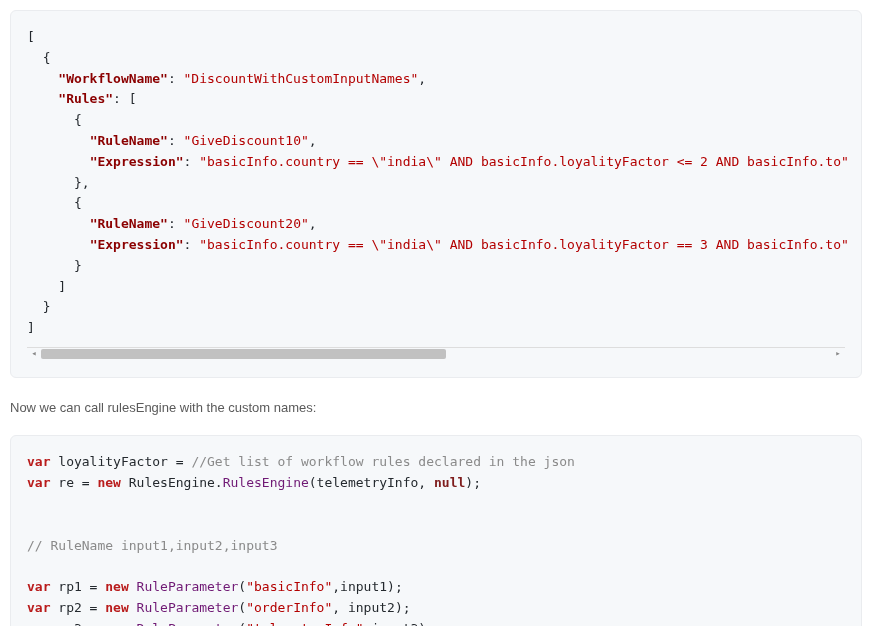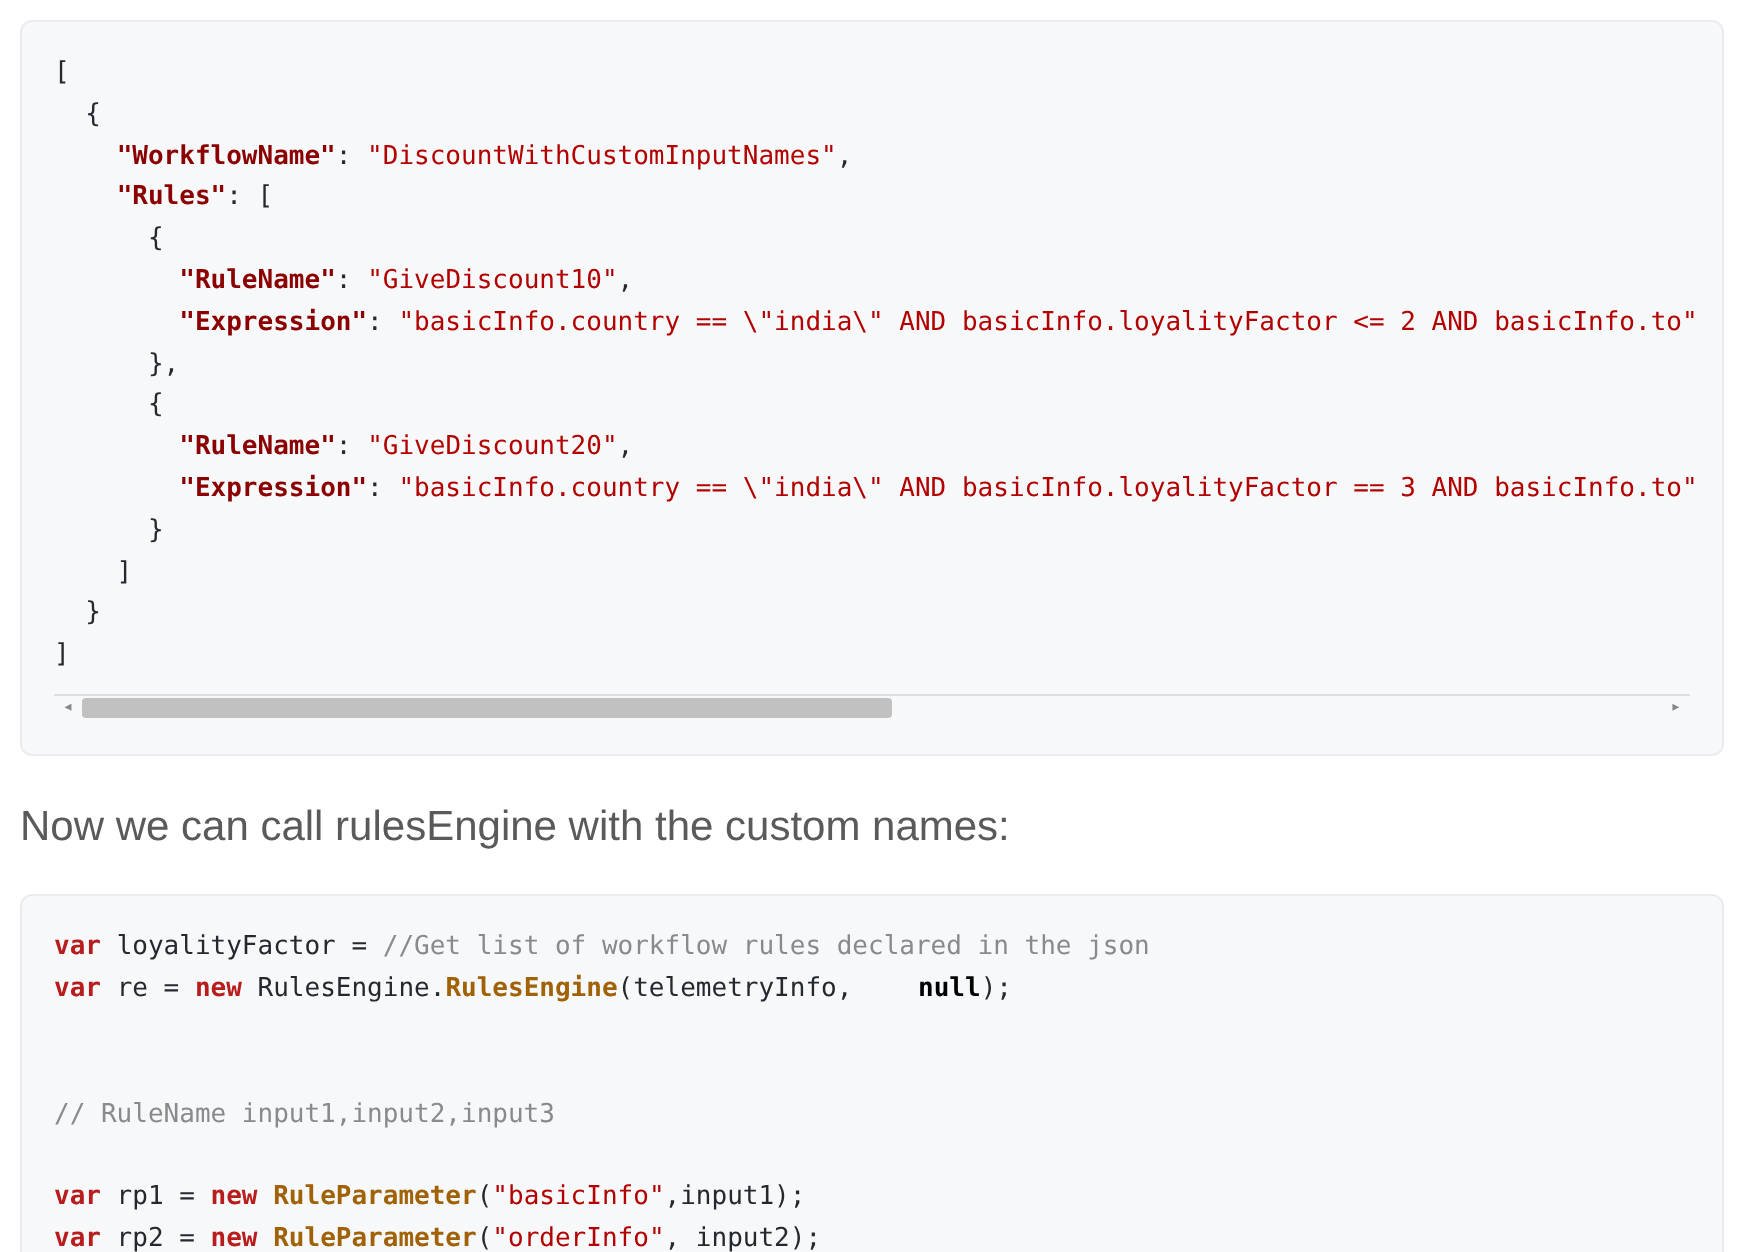--- a/index.html
+++ b/index.html
@@ -54,31 +54,31 @@
       height: 14px;
       display: flex;
       align-items: center;
       justify-content: center;
       font-size: 9px;
       color: #888;
     }
     .scrollbar-arrow-left { left: 0; }
     .scrollbar-arrow-right { right: 0; }
     .prose {
-      font-size: 21px;
+      font-size: 13px;
       color: #5a5a5a;
       margin: 20px 0 18px 0;
       line-height: 1.5;
     }
     .key { color: #8b0000; font-weight: bold; }
     .string { color: #b30000; }
     .keyword { color: #b91c1c; font-weight: bold; }
-    .classname { color: #a16207; font-weight: bold; margin-top: 20px; }
+    .classname { color: #701a75; font-weight: normal; margin-top: 20px; }
     .comment { color: #8a8a8a; }
-    .literal { color: #000000; font-weight: bold; margin-left: 25px; }
+    .literal { color: #7f1d1d; font-weight: bold; }
   </style>
 </head>
 <body>
 
 <div class="code-block">
   <pre id="json-code"><span>[</span>
 <span>  {</span>
 <span>    <span class="key">"WorkflowName"</span>: <span class="string">"DiscountWithCustomInputNames"</span>,</span>
 <span>    <span class="key">"Rules"</span>: [</span>
 <span>      {</span>

